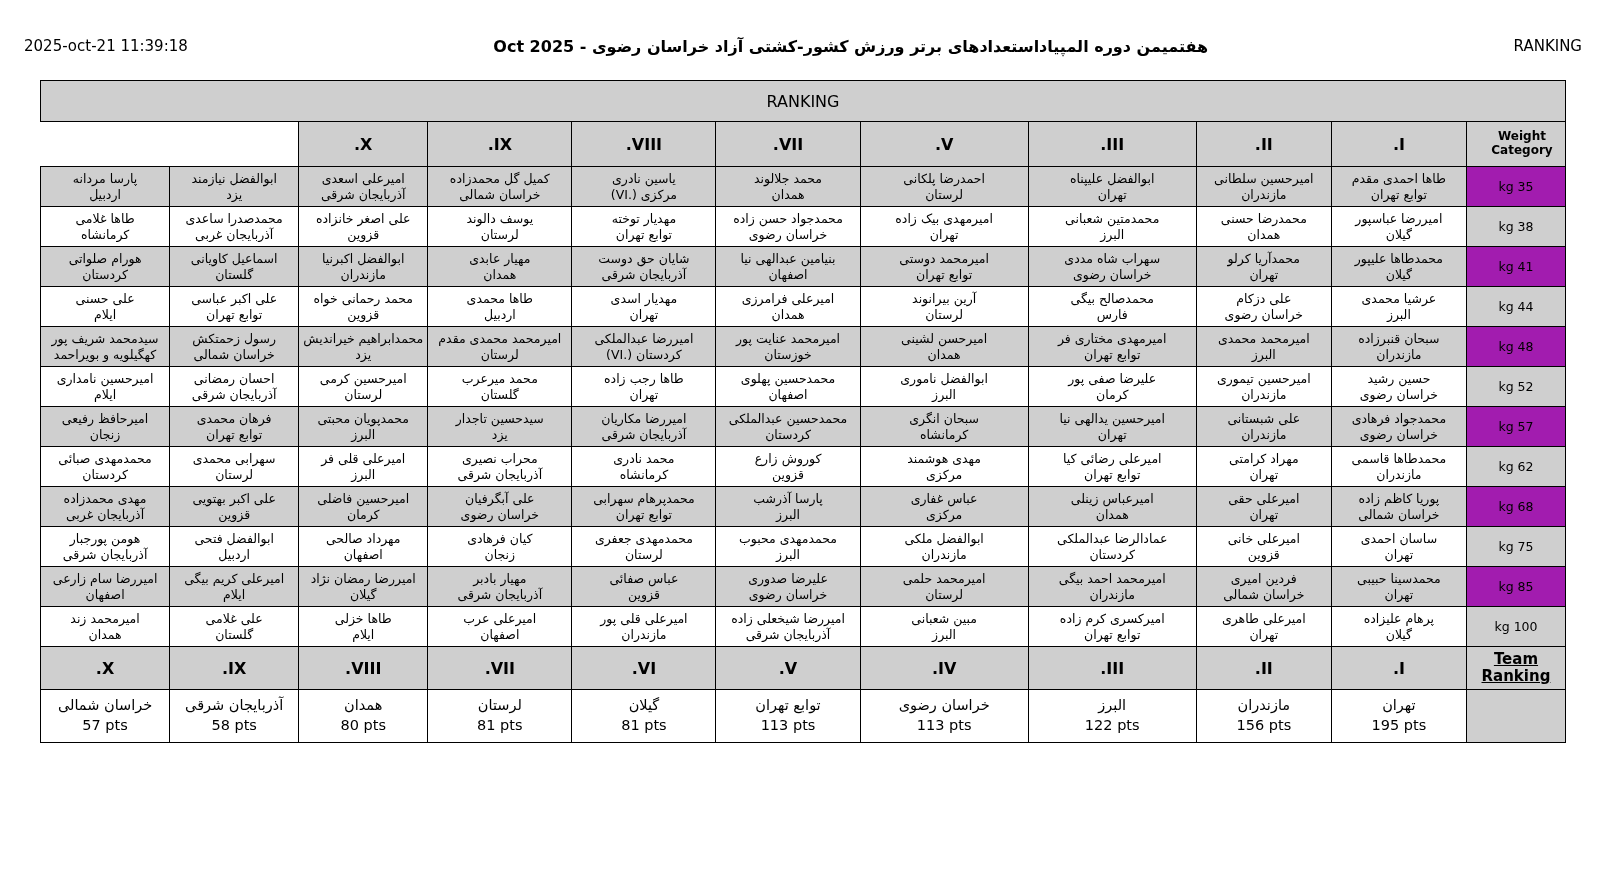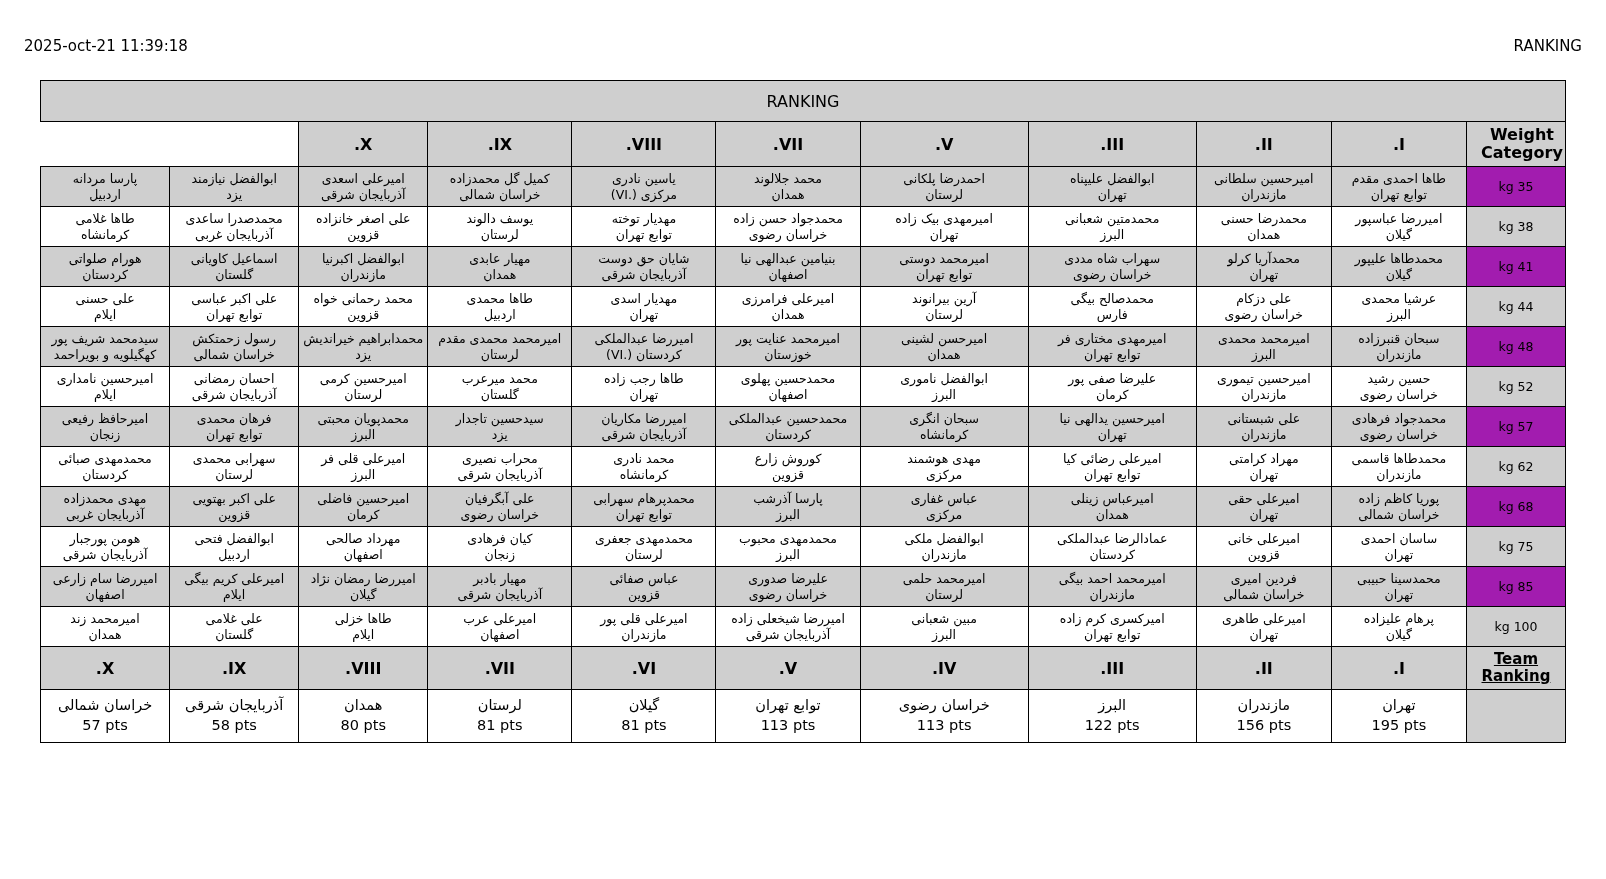--- a/index.html
+++ b/index.html
@@ -77,21 +77,21 @@
     font-size: 16px;
     background: #cfcfcf;
   }
   .colhead td {
     height: 44px;
     background: #cfcfcf;
     font-size: 16px;
     font-weight: bold;
   }
   .colhead td.wcat {
-    font-size: 16px;
+    font-size: 12px;
     line-height: 1.15;
     padding-left: 12px;
   }
   td.wlabel {
     background: #cfcfcf;
     font-size: 14px;
     font-weight: normal;
     width: 100px;
   }
   .data-row td {
@@ -143,20 +143,21 @@
     direction: ltr;
   }
 </style>
 </head>
 <body>
 
 <div class="page">
 
   <div class="topbar">
     <div class="stamp">2025-oct-21 11:39:18</div>
+    <div class="doc-title">هفتمیمن دوره المپیاداستعدادهای برتر ورزش کشور-کشتی آزاد خراسان رضوی - Oct 2025</div>
     <div class="ranking-word">RANKING</div>
   </div>
 
   <div class="table-wrap">
     <table class="rank">
       <colgroup>
         <col style="width:6.6%">
         <col style="width:9.0%">
         <col style="width:9.0%">
         <col style="width:11.2%">

